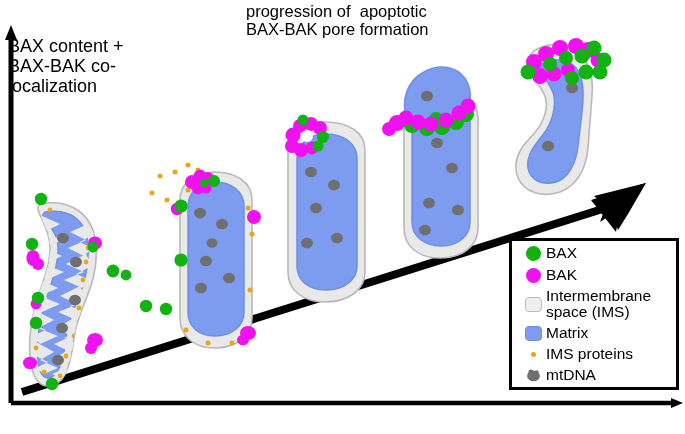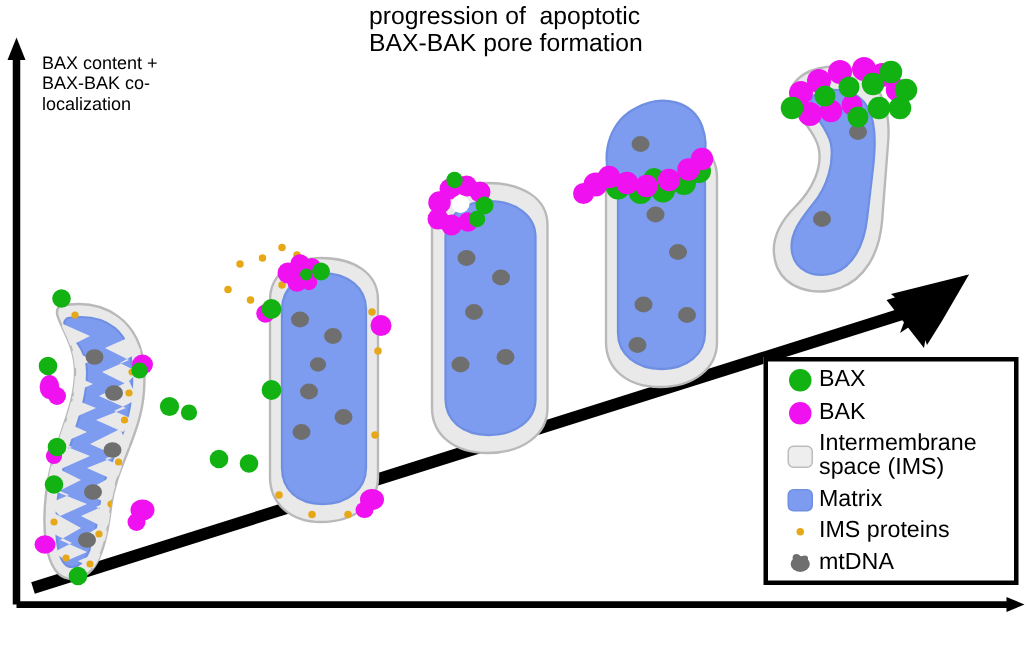--- a/index.html
+++ b/index.html
@@ -2,21 +2,21 @@
 <html><head>
 <meta charset="utf-8">
 <style>
   html,body{margin:0;padding:0;background:#ffffff;}
   body{width:685px;height:434px;overflow:hidden;
        font-family:"Liberation Sans","DejaVu Sans",sans-serif;}
   #stage{position:relative;width:648px;height:434px;background:#fff;}
   svg.layer{position:absolute;left:0;top:0;width:685px;height:434px;}
   .txt{position:absolute;color:#000;line-height:1.12;white-space:pre;}
   #title{left:246px;top:2px;font-size:16.5px;}
-  #ylab{left:28px;top:36px;font-size:12px;}
+  #ylab{left:8px;top:36px;font-size:18px;}
   #xlab{left:218px;top:409px;font-size:16.5px;}
   #legend{position:absolute;left:509px;top:238px;width:170px;height:152px;
           background:#fff;border:3px solid #000;box-sizing:border-box;padding-left:48px;}
   .lrow{position:absolute;display:flex;align-items:center;left:8px;}
   .lrow .lbl{font-size:15.5px;color:#000;line-height:1.05;white-space:pre;}
   .sw{width:26px;flex:0 0 26px;display:flex;align-items:center;justify-content:center;}
   .dot{width:15px;height:15px;border-radius:50%;}
   .sq{width:17px;height:15px;border-radius:4px;box-sizing:border-box;}
   .tiny{width:5px;height:5px;border-radius:50%;}
 </style>

